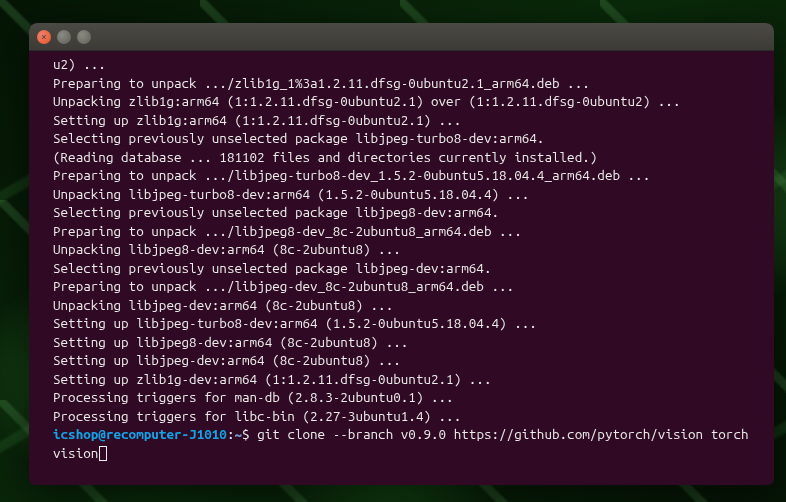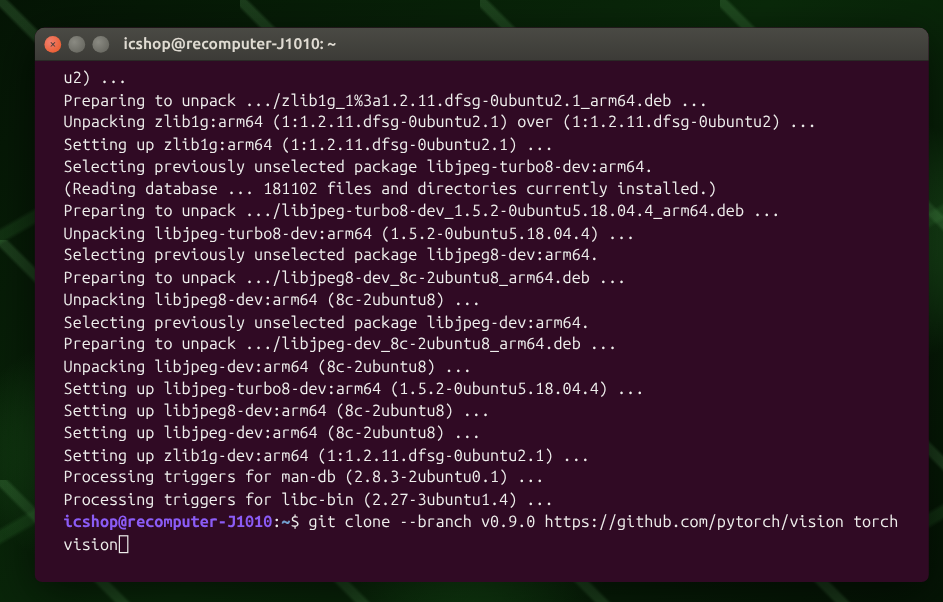--- a/index.html
+++ b/index.html
@@ -80,21 +80,21 @@
       padding: 4px 24px;
       font-family: "Ubuntu Mono", "DejaVu Sans Mono", monospace;
       font-size: 13.5px;
       line-height: 18.5px;
       color: #eeeeec;
       overflow: hidden;
       white-space: pre-wrap;
       word-break: break-all;
     }
     .line { display: block; }
-    .prompt-user { color: #8b5cf6; font-weight: bold; }
+    .prompt-user { color: #0ea5e9; font-weight: bold; }
     .prompt-sep { color: #eeeeec; }
     .prompt-path { color: #729fcf; font-weight: bold; }
     .cmd { color: #eeeeec; }
     .cursor {
       display: inline-block;
       width: 8px;
       height: 15px;
       border: 1px solid #eeeeec;
       vertical-align: text-bottom;
       margin-left: 1px;
@@ -103,16 +103,15 @@
 </head>
 <body>
 
 <div class="bg-abstract"></div>
 
 <div class="terminal-window">
   <div class="titlebar">
     <div class="win-btn win-close">×</div>
     <div class="win-btn win-min"></div>
     <div class="win-btn win-max"></div>
-    <div class="title-text">icshop@recomputer-J1010: ~</div>
   </div>
   <div class="terminal-body"><span id="output-container"><span class="line">u2) ...</span><span class="line">Preparing to unpack .../zlib1g_1%3a1.2.11.dfsg-0ubuntu2.1_arm64.deb ...</span><span class="line">Unpacking zlib1g:arm64 (1:1.2.11.dfsg-0ubuntu2.1) over (1:1.2.11.dfsg-0ubuntu2) ...</span><span class="line">Setting up zlib1g:arm64 (1:1.2.11.dfsg-0ubuntu2.1) ...</span><span class="line">Selecting previously unselected package libjpeg-turbo8-dev:arm64.</span><span class="line">(Reading database ... 181102 files and directories currently installed.)</span><span class="line">Preparing to unpack .../libjpeg-turbo8-dev_1.5.2-0ubuntu5.18.04.4_arm64.deb ...</span><span class="line">Unpacking libjpeg-turbo8-dev:arm64 (1.5.2-0ubuntu5.18.04.4) ...</span><span class="line">Selecting previously unselected package libjpeg8-dev:arm64.</span><span class="line">Preparing to unpack .../libjpeg8-dev_8c-2ubuntu8_arm64.deb ...</span><span class="line">Unpacking libjpeg8-dev:arm64 (8c-2ubuntu8) ...</span><span class="line">Selecting previously unselected package libjpeg-dev:arm64.</span><span class="line">Preparing to unpack .../libjpeg-dev_8c-2ubuntu8_arm64.deb ...</span><span class="line">Unpacking libjpeg-dev:arm64 (8c-2ubuntu8) ...</span><span class="line">Setting up libjpeg-turbo8-dev:arm64 (1.5.2-0ubuntu5.18.04.4) ...</span><span class="line">Setting up libjpeg8-dev:arm64 (8c-2ubuntu8) ...</span><span class="line">Setting up libjpeg-dev:arm64 (8c-2ubuntu8) ...</span><span class="line">Setting up zlib1g-dev:arm64 (1:1.2.11.dfsg-0ubuntu2.1) ...</span><span class="line">Processing triggers for man-db (2.8.3-2ubuntu0.1) ...</span><span class="line">Processing triggers for libc-bin (2.27-3ubuntu1.4) ...</span></span><span><span class="prompt-user">icshop@recomputer-J1010</span><span class="prompt-sep">:</span><span class="prompt-path">~</span><span class="prompt-sep">$ </span><span class="cmd">git clone --branch v0.9.0 https://github.com/pytorch/vision torchvision</span><span class="cursor"></span></span></div>
 </div>
 
 </body></html>

